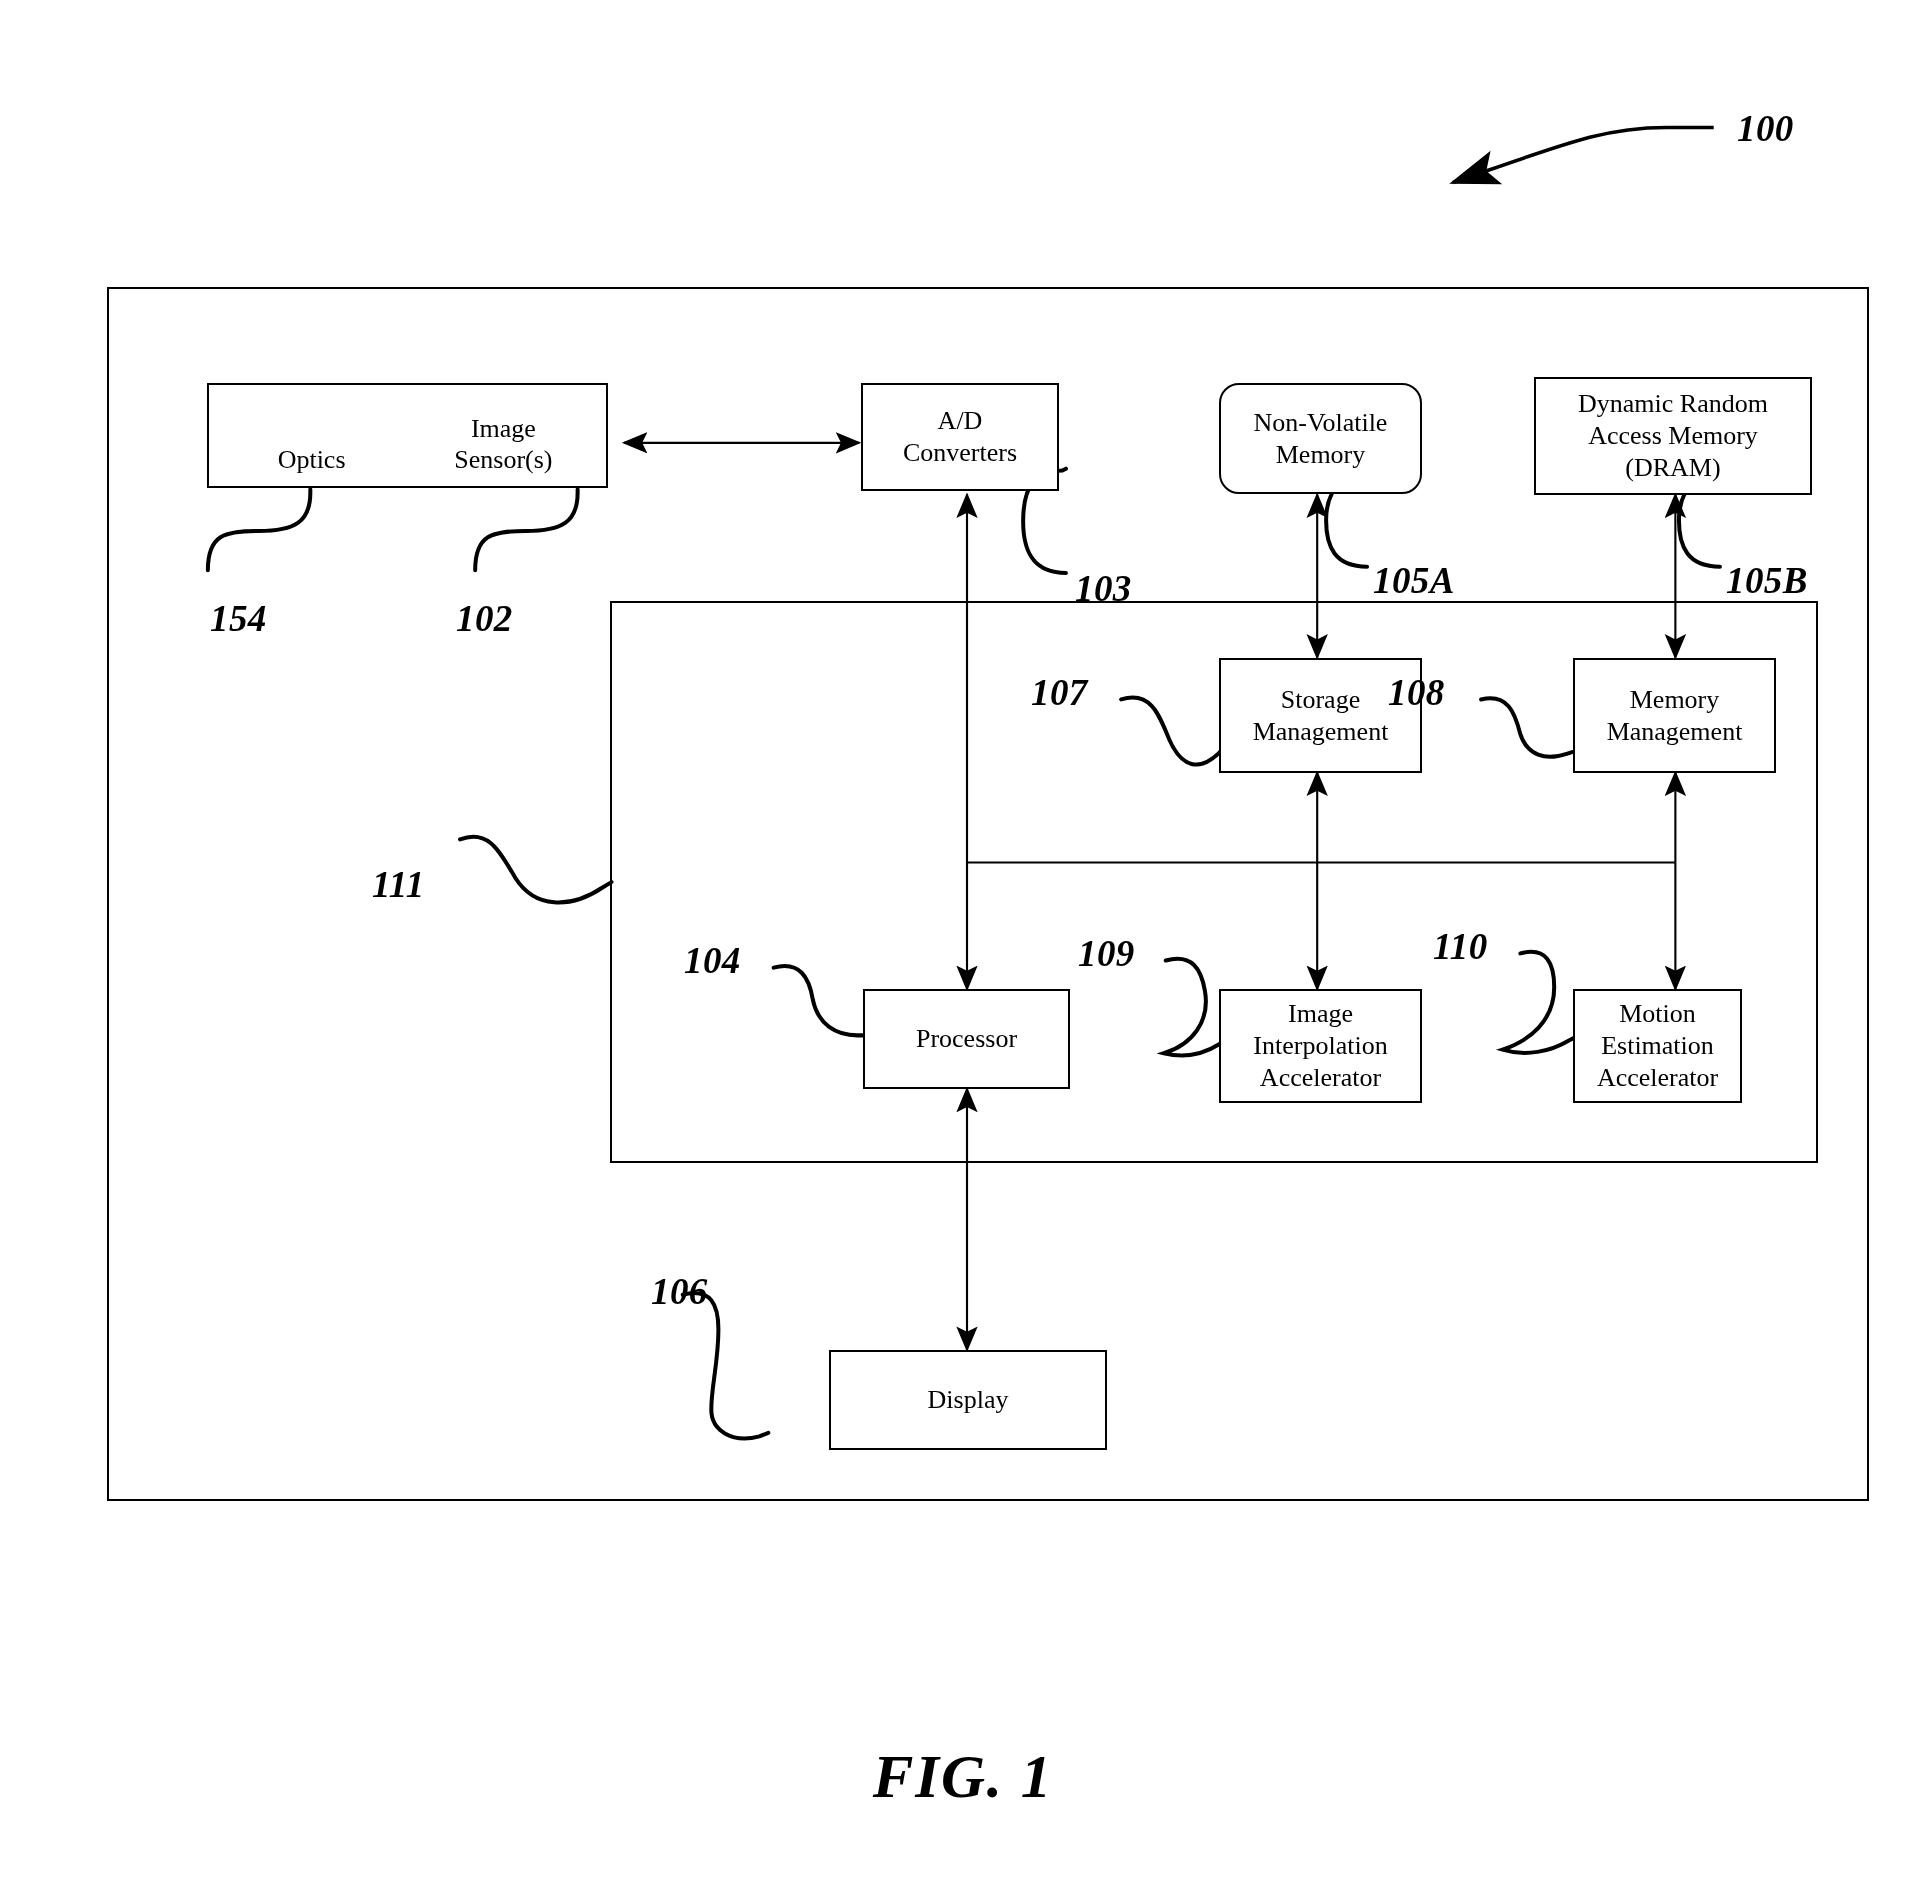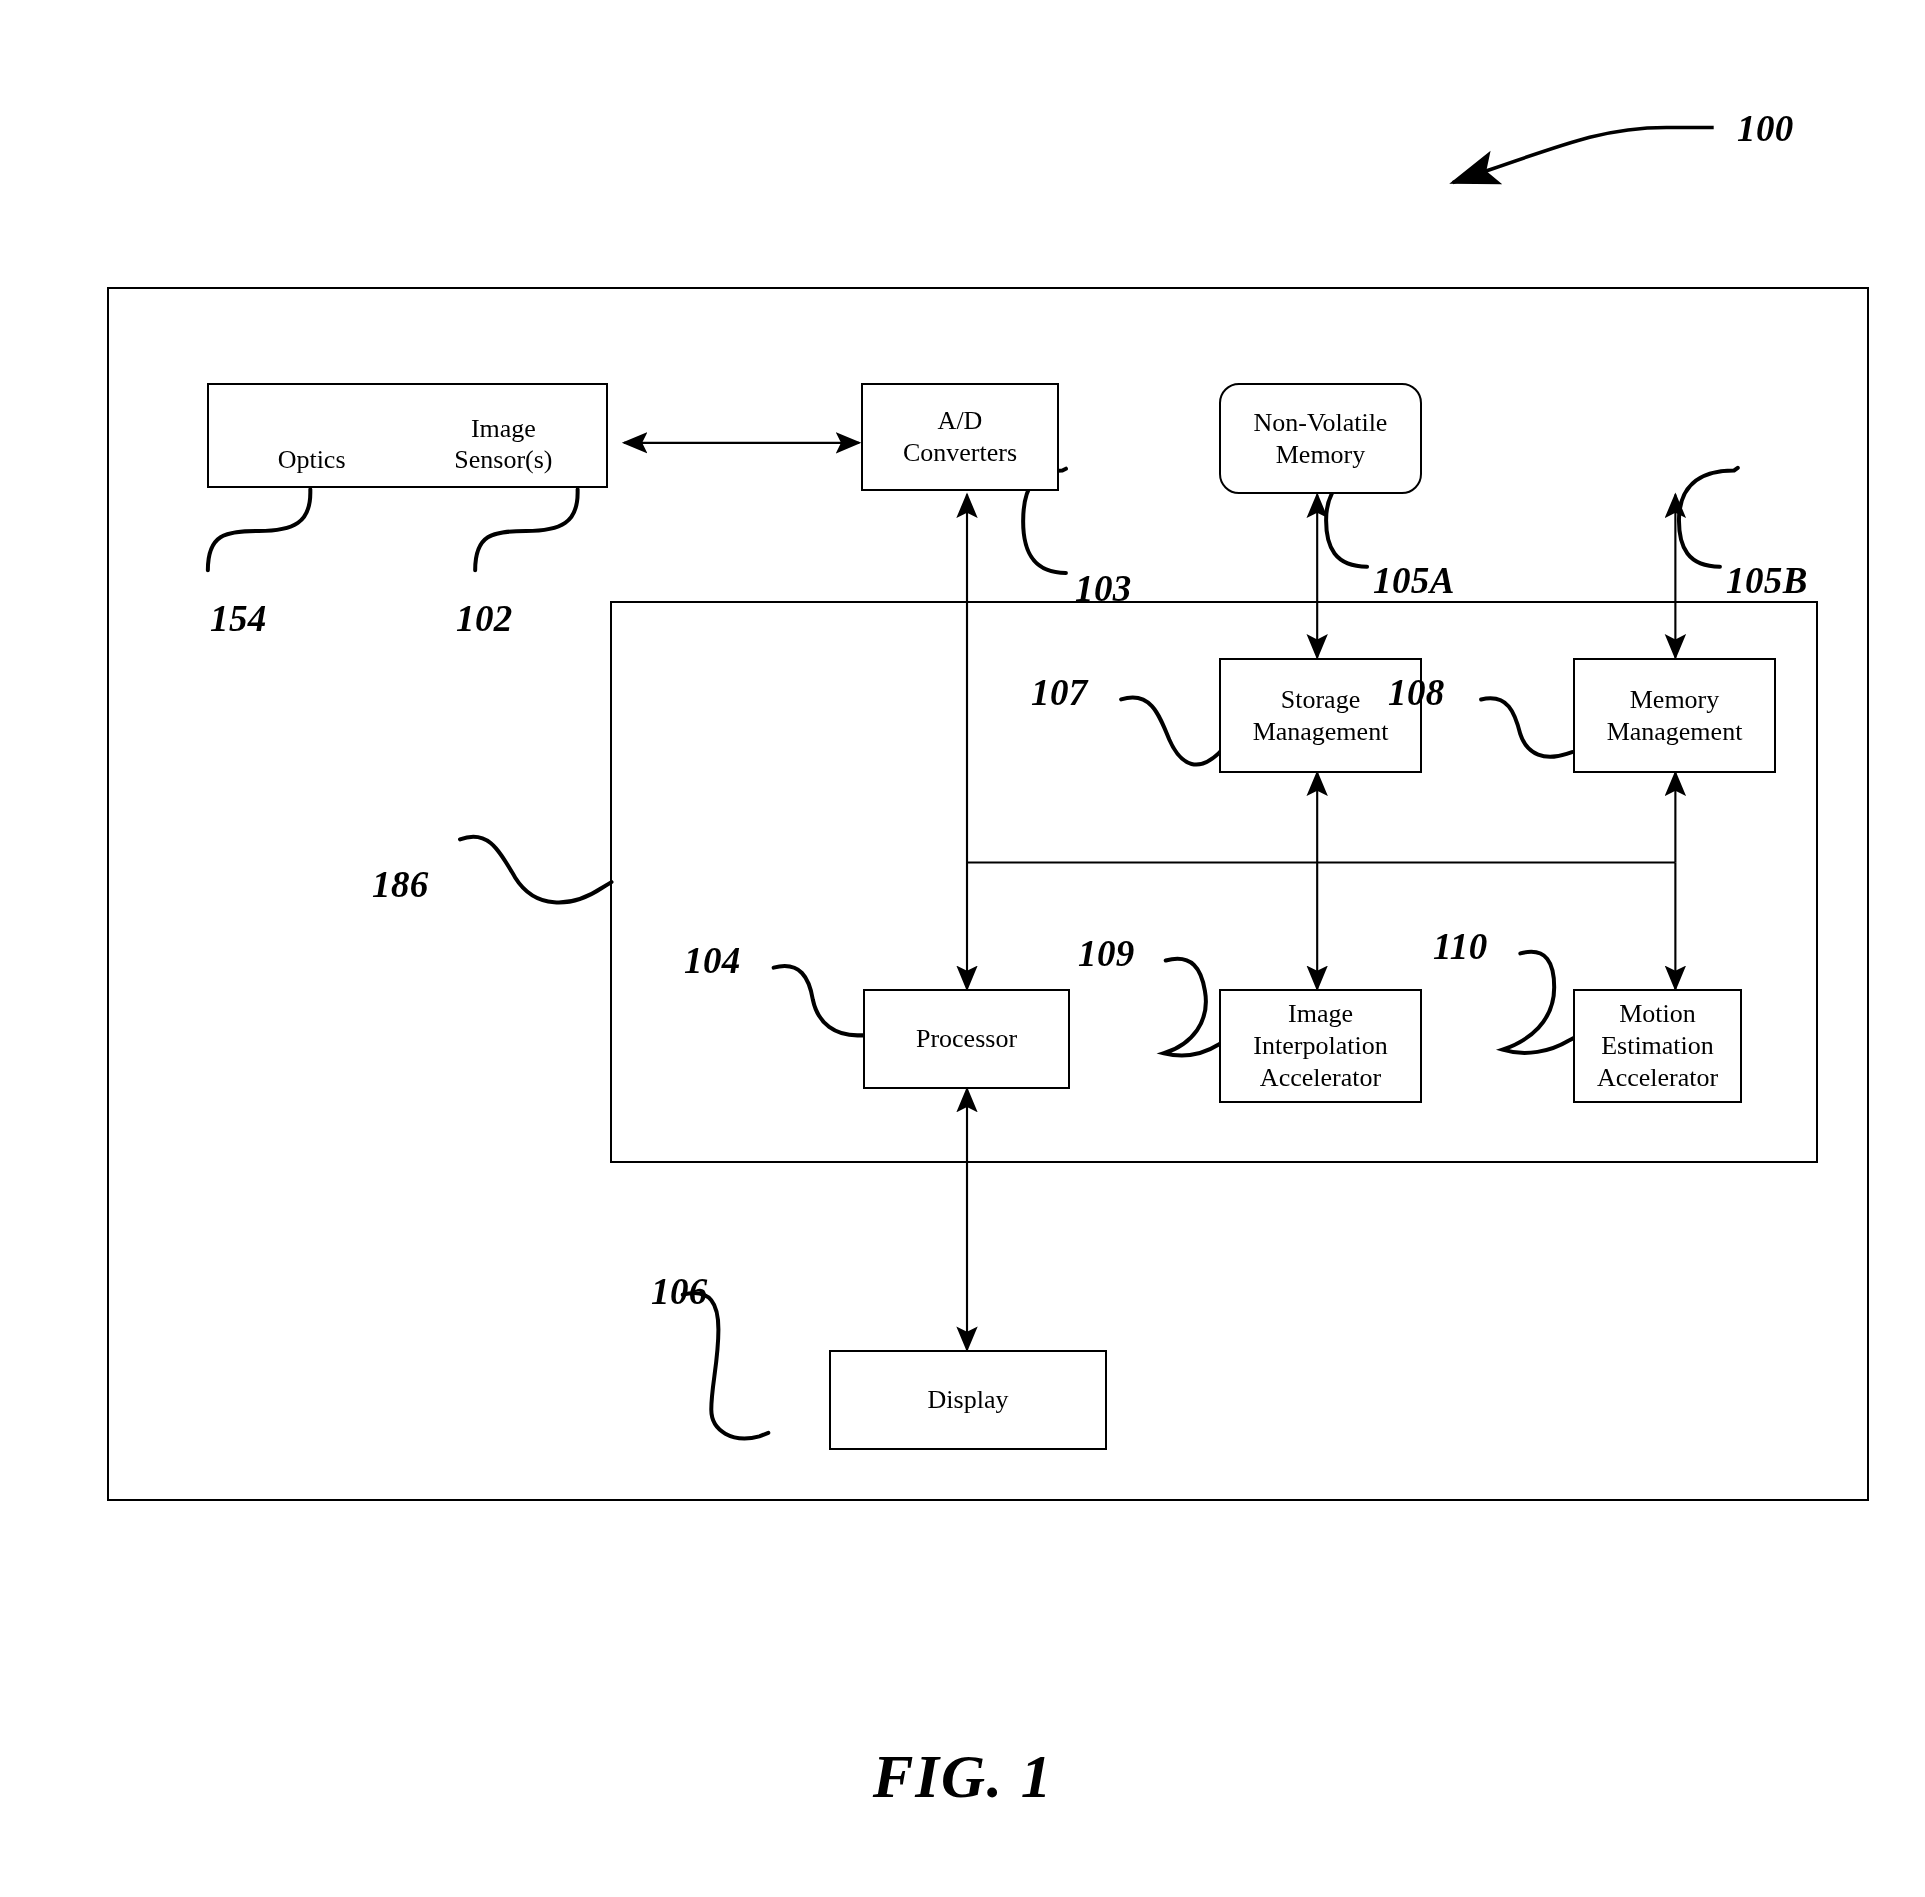--- a/index.html
+++ b/index.html
@@ -206,20 +206,25 @@
   <div class="node" style="left:861px; top:383px; width:198px; height:108px;">
     <span class="label">A/D
 Converters</span>
   </div>
 
   <div class="node" style="left:1219px; top:383px; width:203px; height:111px;border-radius:20px;">
     <span class="label">Non-Volatile
 Memory</span>
   </div>
 
+  <div class="node" style="left:1534px; top:377px; width:278px; height:118px;">
+    <span class="label">Dynamic Random
+Access Memory
+(DRAM)</span>
+  </div>
 
   <div class="node" style="left:1219px; top:658px; width:203px; height:115px;">
     <span class="label">Storage
 Management</span>
   </div>
 
   <div class="node" style="left:1573px; top:658px; width:203px; height:115px;">
     <span class="label">Memory
 Management</span>
   </div>
@@ -261,18 +266,18 @@
   <div class="ref" style="left:651px; top:1270px;">106</div>
 
   <div class="ref" style="left:1031px; top:671px;">107</div>
 
   <div class="ref" style="left:1388px; top:671px;text-align:center;">108</div>
 
   <div class="ref" style="left:1078px; top:932px;">109</div>
 
   <div class="ref" style="left:1433px; top:925px;">110</div>
 
-  <div class="ref" style="left:372px; top:863px;">186</div>
+  <div class="ref" style="left:372px; top:863px;">111</div>
 
   <div id="fig-caption">FIG. 1</div>
 
 </div>
 
 
 </body></html>

